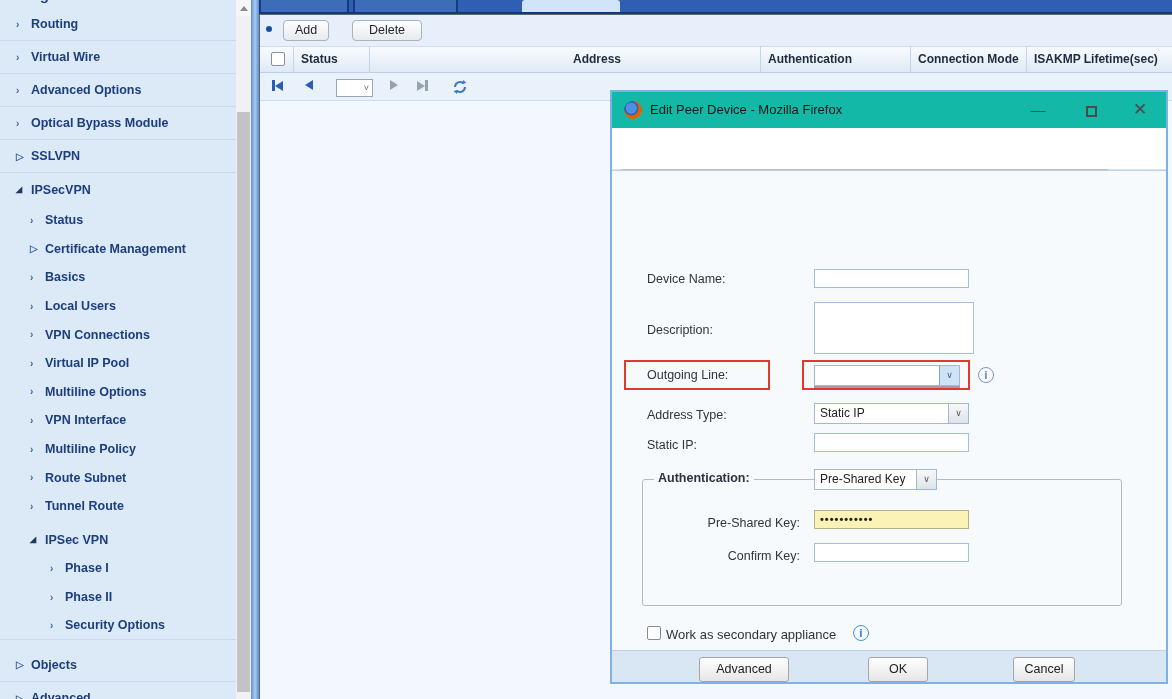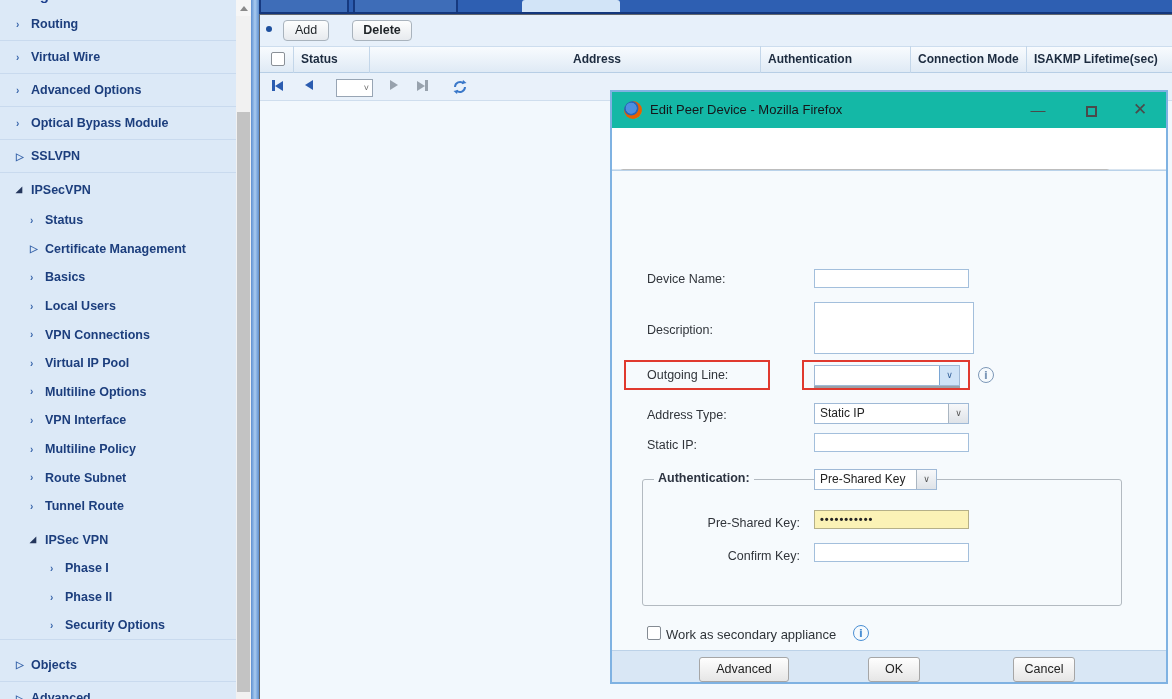--- a/index.html
+++ b/index.html
@@ -34,21 +34,21 @@
   .tabstrip { position:absolute; left:259px; top:0; width:913px; height:14px; background:#2e5fb2; border-bottom:2px solid #13367c; }
   .tab-seg { position:absolute; top:0; height:12px; background:#3e6db8; border-left:2px solid #16397f; border-right:2px solid #16397f; }
   .tab-active { position:absolute; top:0; height:12px; background:#d2e4f7; border-radius:3px 3px 0 0; }
 
   
   .panel { position:absolute; left:259px; top:14px; width:913px; height:685px; background:#f2f8fd; border-left:1px solid #62676d; border-top:1px solid #62676d; }
   .toolbar { position:absolute; left:260px; top:15px; width:912px; height:31px; background:#e7f0fa; }
   .bullet { position:absolute; left:266px; top:26px; width:6px; height:6px; border-radius:50%; background:#1d4f9e; }
   .btn { position:absolute; height:21px; border:1px solid #a9b3bd; border-radius:4px; background:linear-gradient(#fdfefe,#e7eaee); font-size:12.5px; color:#1f2428; text-align:center; line-height:19px; cursor:pointer; }
   .btn-add { left:283px; top:20px; width:46px; }
-  .btn-del { left:352px; top:20px; width:60px;font-weight:bold; }
+  .btn-del { left:352px; top:20px; width:70px; }
 
   .thead { position:absolute; left:260px; top:46px; width:912px; height:27px; background:linear-gradient(#f8fbfe,#dfeaf5); border-bottom:1px solid #b7cee5; border-top:1px solid #cdddee; }
   .th { position:absolute; top:46px; height:27px; border-right:1px solid #c3d6e9; font-size:12px; font-weight:600; color:#1c2b3f; line-height:27px; padding-left:7px; }
   .th-check { position:absolute; left:271px; top:52px; width:14px; height:14px; border:1px solid #8a9097; background:#fff; border-radius:2px; }
 
   .pager { position:absolute; left:260px; top:73px; width:912px; height:28px; background:#e9f1fa; border-bottom:1px solid #cfdeee; }
   .pg-ic { position:absolute; top:80px; display:flex; align-items:center; cursor:pointer; }
   .tri-l { width:0; height:0; border-top:5px solid transparent; border-bottom:5px solid transparent; border-right:8px solid currentColor; }
   .tri-r { width:0; height:0; border-top:5px solid transparent; border-bottom:5px solid transparent; border-left:8px solid currentColor; }
   .pg-bar { width:3px; height:11px; background:currentColor; }
@@ -325,17 +325,17 @@
       <span class="info-ic info-blue" style="left:241px; top:454px;">i</span>
 
       <span class="cb" style="left:35px; top:487px;">✓</span>
       <span class="cb-label" style="left:53px; top:488px;">Enabled</span>
       <span class="cb" style="left:193px; top:487px;">✓</span>
       <span class="cb-label" style="left:211px; top:488px;">Auto connect</span>
     </div>
 
     <div class="footer"></div>
     <div class="fbtn" style="left:87px; width:90px;">Advanced</div>
-    <div class="fbtn" style="left:256px; width:52px;">OK</div>
+    <div class="fbtn" style="left:256px; width:60px;">OK</div>
     <div class="fbtn" style="left:401px; width:62px;">Cancel</div>
   </div>
 
 </div>
 
 </body></html>

